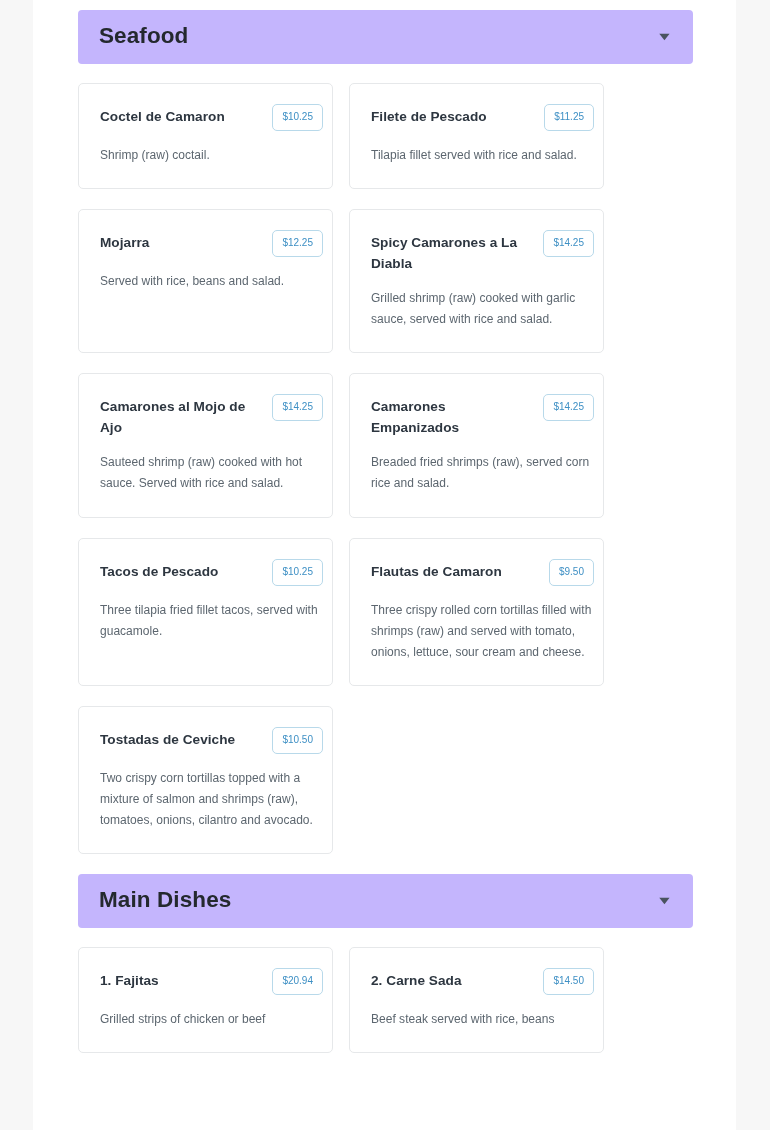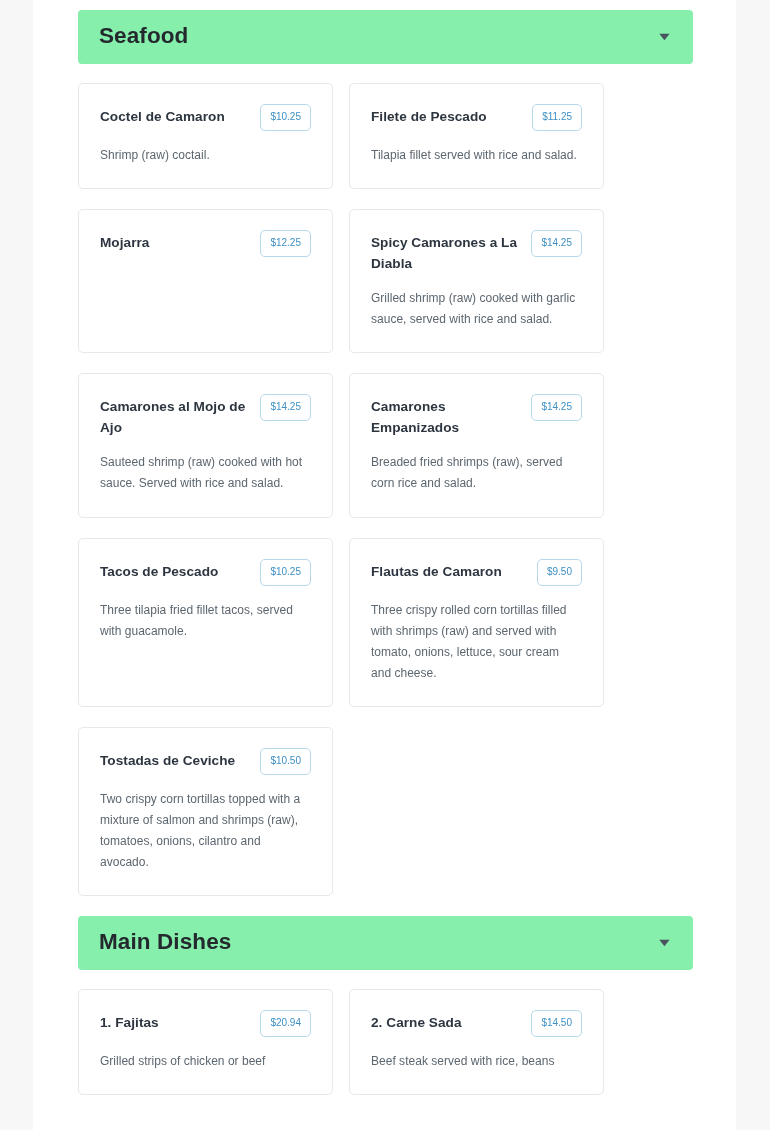--- a/index.html
+++ b/index.html
@@ -34,21 +34,21 @@
     top: 10px;
     width: 615px;
   }
 
   
   .section-header {
     display: flex;
     align-items: center;
     justify-content: space-between;
     width: 615px;
-    background: #86efac;
+    background: #c4b5fd;
     border-radius: 4px;
     padding: 14px 18px 15px 21px;
     margin-bottom: 19px;
     cursor: pointer;
   }
   .section-title {
     font-size: 22.5px;
     font-weight: bold;
     color: #24292e;
     letter-spacing: .1px;
@@ -68,21 +68,21 @@
     display: flex;
     gap: 16px;
     margin-bottom: 20px;
     align-items: stretch;
   }
   .menu-card {
     width: 255px;
     background: #ffffff;
     border: 1px solid #e6e8ea;
     border-radius: 5px;
-    padding: 20px 21px 22px 21px;
+    padding: 20px 9px 22px 21px;
     display: flex;
     flex-direction: column;
   }
   .card-head {
     display: flex;
     align-items: flex-start;
     justify-content: space-between;
     gap: 10px;
     margin-bottom: 14px;
   }
@@ -142,20 +142,21 @@
             </div>
             <div class="item-desc">Tilapia fillet served with rice and salad.</div>
           </div>
         </div>
         <div class="menu-row">
           <div class="menu-card">
             <div class="card-head">
               <div class="item-name">Mojarra</div>
               <div class="price-badge">$12.25</div>
             </div>
+            <div class="item-desc">Served with rice, beans and salad.</div>
           </div>
           <div class="menu-card">
             <div class="card-head">
               <div class="item-name">Spicy Camarones a La Diabla</div>
               <div class="price-badge">$14.25</div>
             </div>
             <div class="item-desc">Grilled shrimp (raw) cooked with garlic sauce, served with rice and salad.</div>
           </div>
         </div>
         <div class="menu-row">

